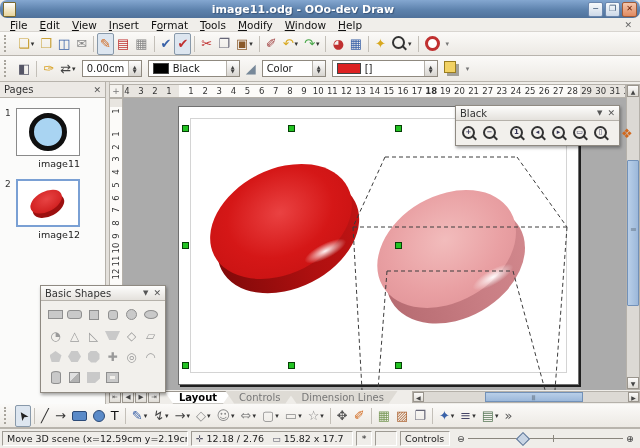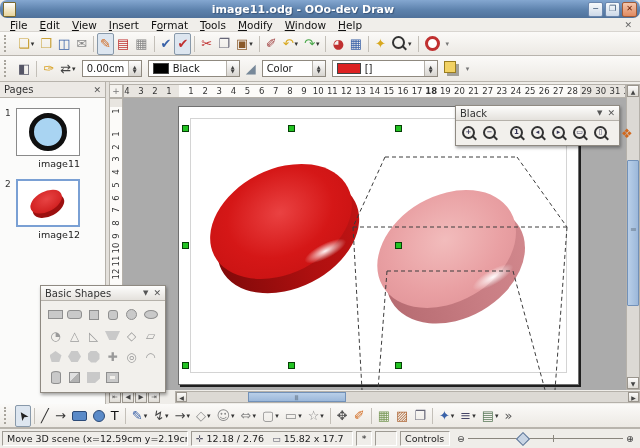--- a/index.html
+++ b/index.html
@@ -447,20 +447,25 @@
       <span class="sb-btn up">▲</span>
       <div id="vthumb"></div>
       <span class="sb-btn down">▼</span>
     </div>
 
     <div id="tabbar">
       <span class="sb-btn nav-btn">⇤</span>
       <span class="sb-btn nav-btn">◀</span>
       <span class="sb-btn nav-btn">▶</span>
       <span class="sb-btn nav-btn">⇥</span>
+      <span id="tabs" style="display:flex;margin-left:10px">
+          <span class="tab active">Layout</span>
+          <span class="tab">Controls</span>
+          <span class="tab">Dimension Lines</span>
+        </span>
       <div id="hscroll">
         <span class="sb-btn left">◀</span>
         <div id="hthumb"></div>
         <span class="sb-btn right">▶</span>
       </div>
     </div>
   </div>
 
   <div id="tb-drawing" class="toolbar">
     <span class="grip"></span>

